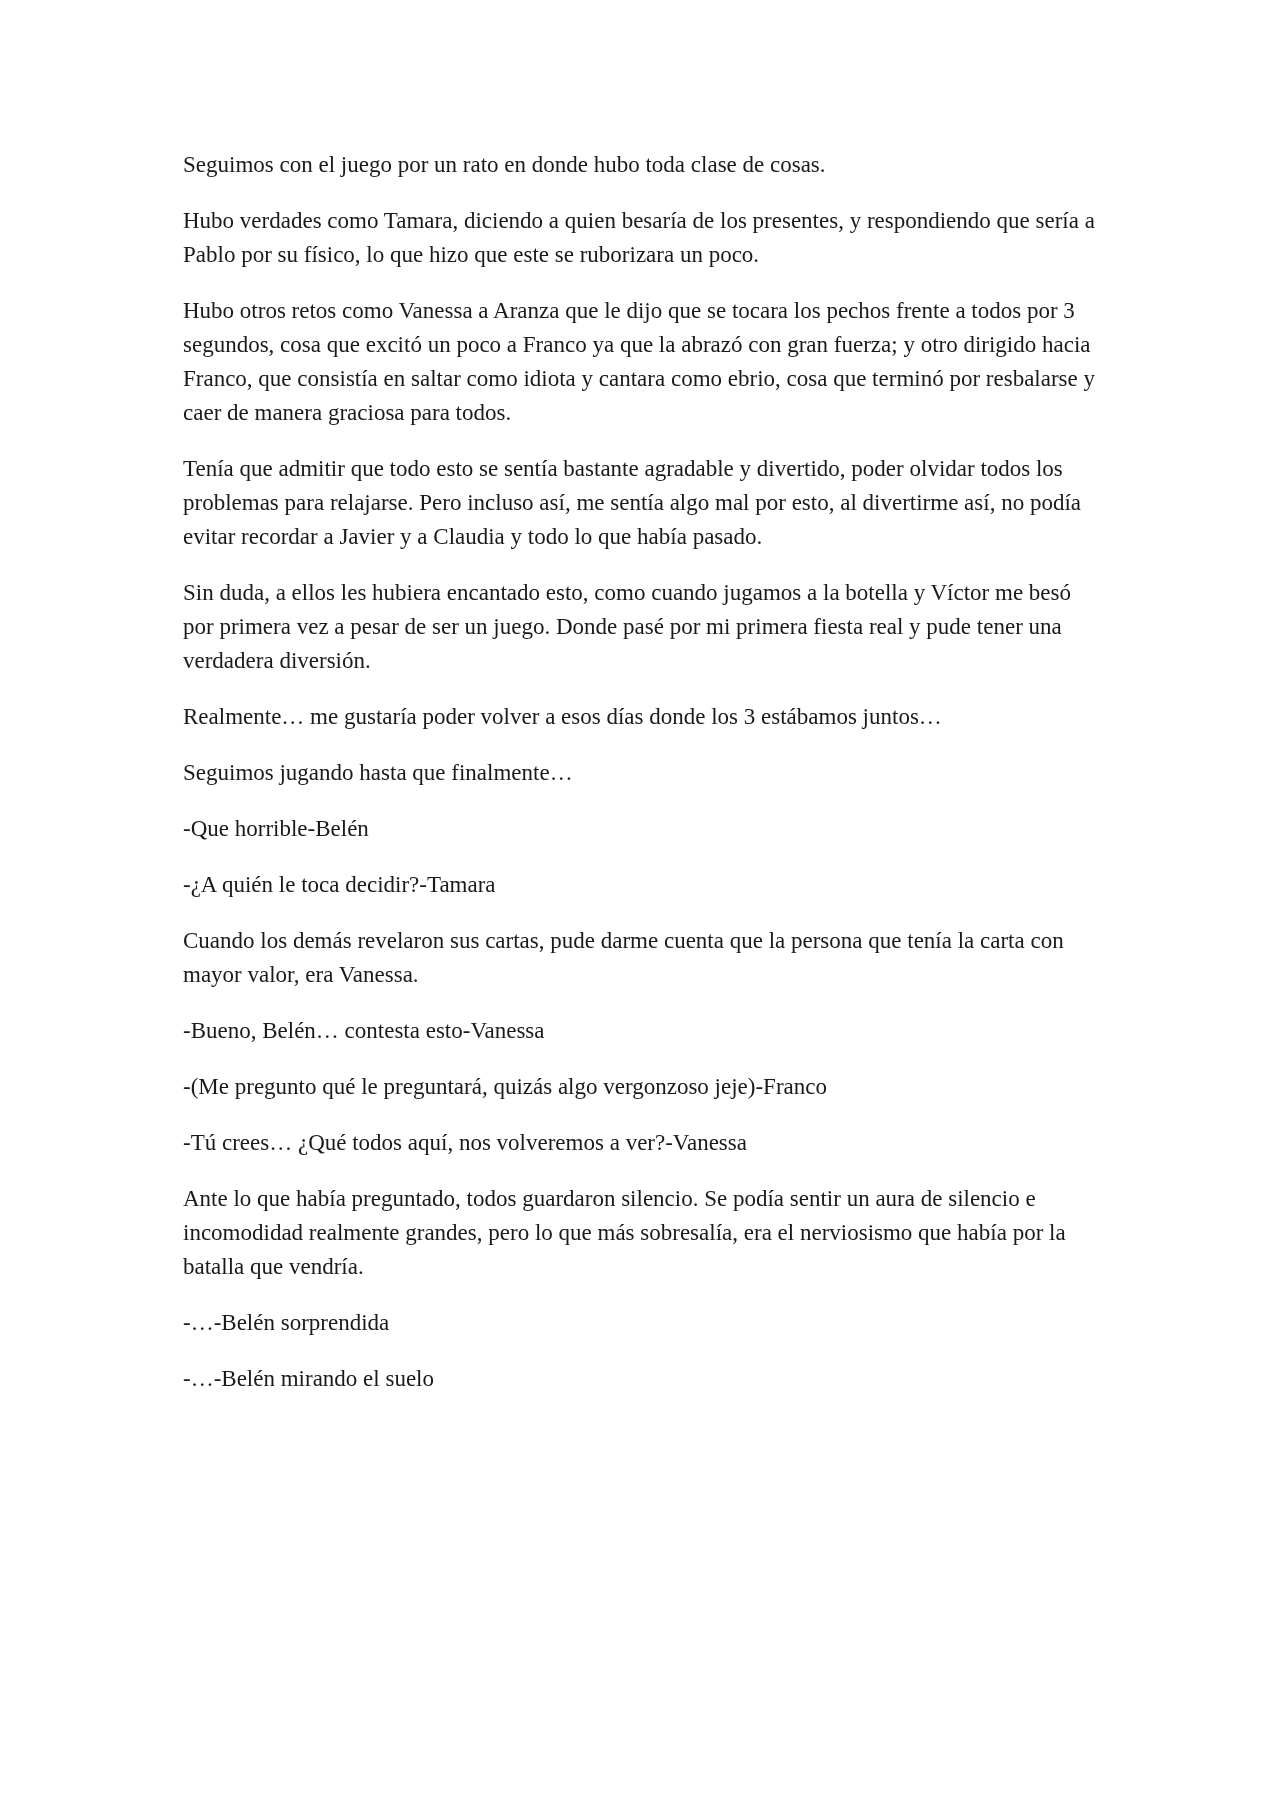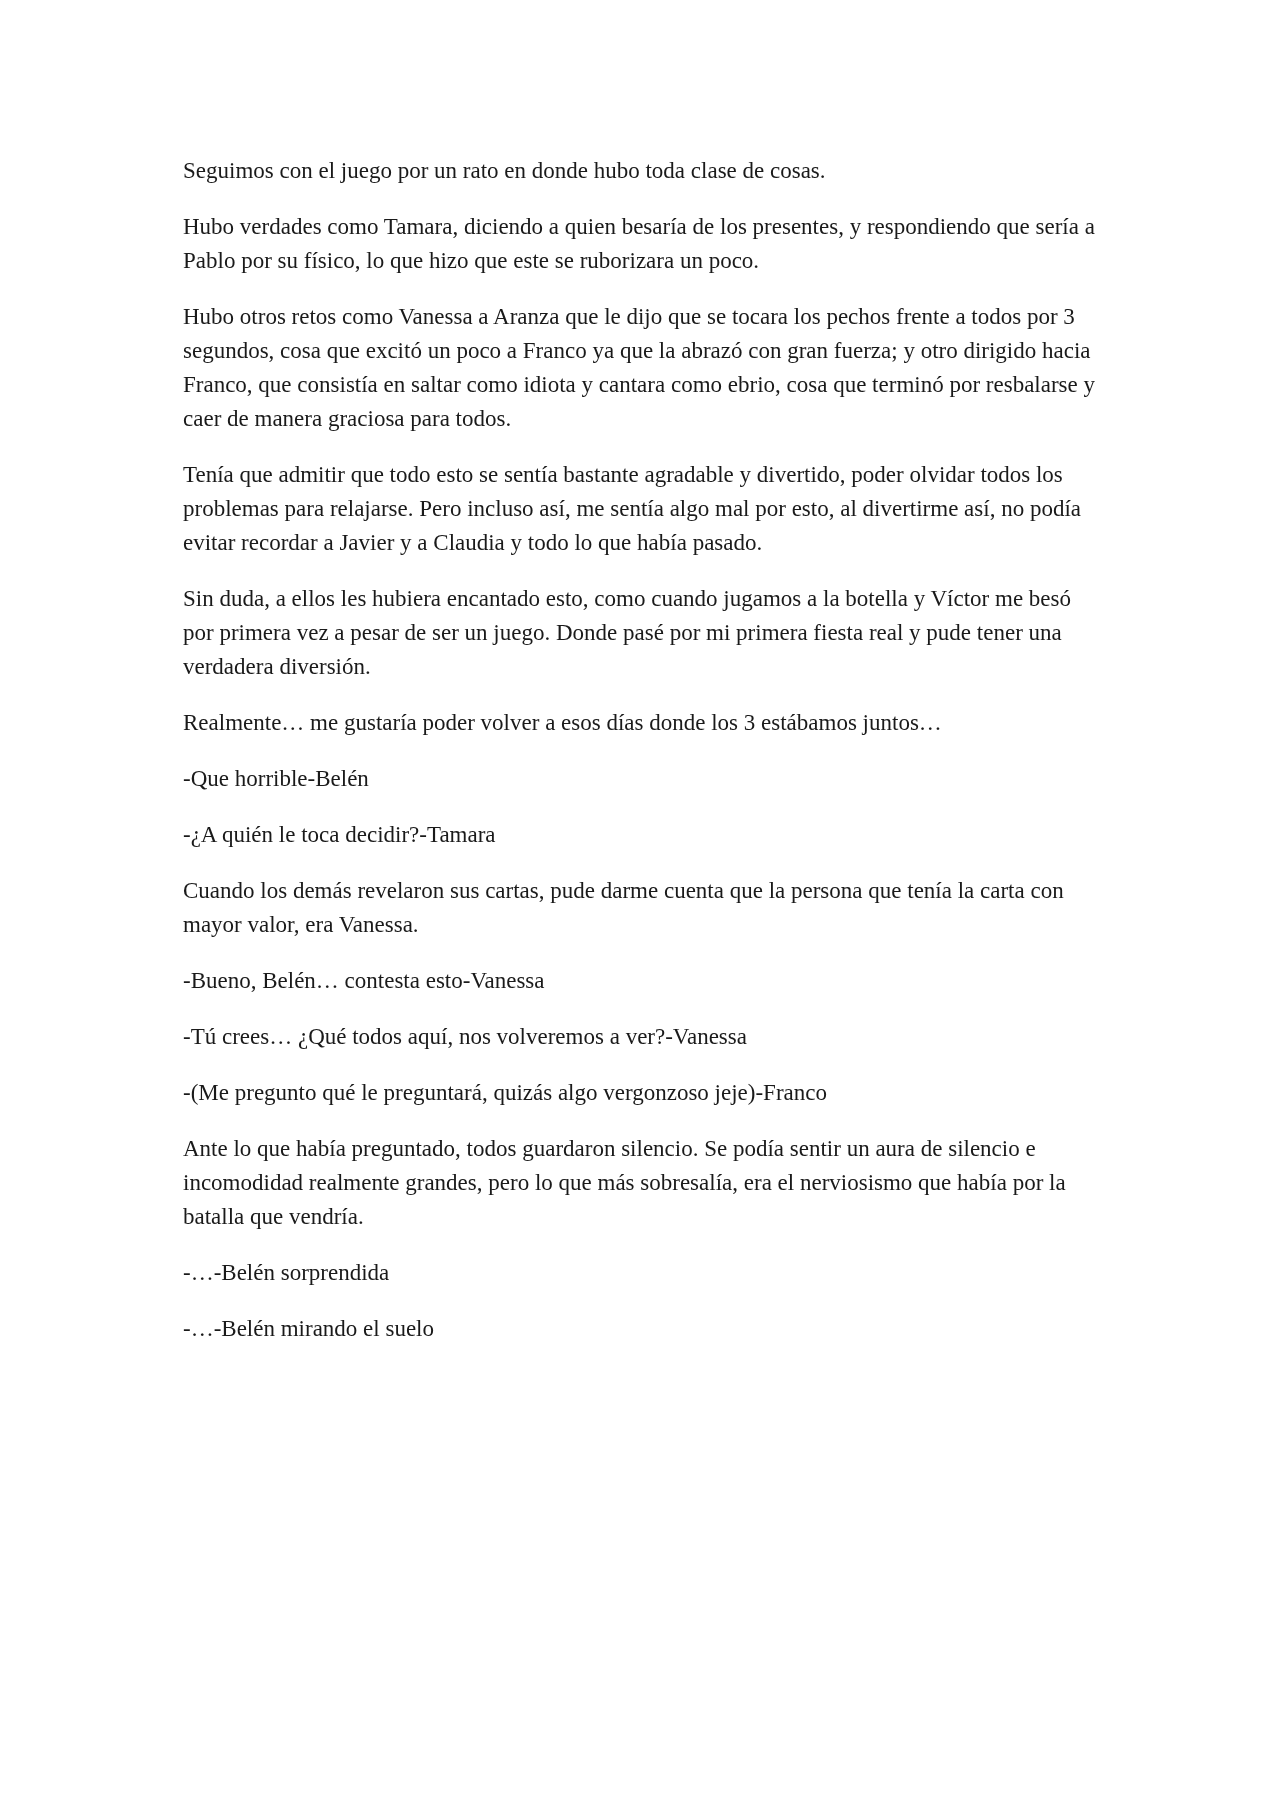--- a/index.html
+++ b/index.html
@@ -9,21 +9,21 @@
     }
     body {
       width: 1280px;
       height: 1810px;
       position: relative;
       overflow: hidden;
     }
     .page {
       position: absolute;
       left: 183px;
-      top: 154px;
+      top: 148px;
       width: 920px;
       font-family: "Liberation Serif", "DejaVu Serif", serif;
       font-size: 23px;
       line-height: 34px;
       color: #1a1a1a;
     }
     .page p {
       margin: 0 0 22px 0;
       padding: 0;
     }
@@ -31,22 +31,23 @@
 </head>
 <body>
 
 <div class="page">
   <p>Seguimos con el juego por un rato en donde hubo toda clase de cosas.</p>
   <p>Hubo verdades como Tamara, diciendo a quien besaría de los presentes, y respondiendo que sería a Pablo por su físico, lo que hizo que este se ruborizara un poco.</p>
   <p>Hubo otros retos como Vanessa a Aranza que le dijo que se tocara los pechos frente a todos por 3 segundos, cosa que excitó un poco a Franco ya que la abrazó con gran fuerza; y otro dirigido hacia Franco, que consistía en saltar como idiota y cantara como ebrio, cosa que terminó por resbalarse y caer de manera graciosa para todos.</p>
   <p>Tenía que admitir que todo esto se sentía bastante agradable y divertido, poder olvidar todos los problemas para relajarse. Pero incluso así, me sentía algo mal por esto, al divertirme así, no podía evitar recordar a Javier y a Claudia y todo lo que había pasado.</p>
   <p>Sin duda, a ellos les hubiera encantado esto, como cuando jugamos a la botella y Víctor me besó por primera vez a pesar de ser un juego. Donde pasé por mi primera fiesta real y pude tener una verdadera diversión.</p>
   <p>Realmente… me gustaría poder volver a esos días donde los 3 estábamos juntos…</p>
+  <p>Seguimos jugando hasta que finalmente…</p>
   <p>-Que horrible-Belén</p>
   <p>-¿A quién le toca decidir?-Tamara</p>
   <p>Cuando los demás revelaron sus cartas, pude darme cuenta que la persona que tenía la carta con mayor valor, era Vanessa.</p>
   <p>-Bueno, Belén… contesta esto-Vanessa</p>
+  <p>-(Me pregunto qué le preguntará, quizás algo vergonzoso jeje)-Franco</p>
   <p>-Tú crees… ¿Qué todos aquí, nos volveremos a ver?-Vanessa</p>
-  <p>-(Me pregunto qué le preguntará, quizás algo vergonzoso jeje)-Franco</p>
   <p>Ante lo que había preguntado, todos guardaron silencio. Se podía sentir un aura de silencio e incomodidad realmente grandes, pero lo que más sobresalía, era el nerviosismo que había por la batalla que vendría.</p>
   <p>-…-Belén sorprendida</p>
   <p>-…-Belén mirando el suelo</p>
 </div>
 
 </body></html>

